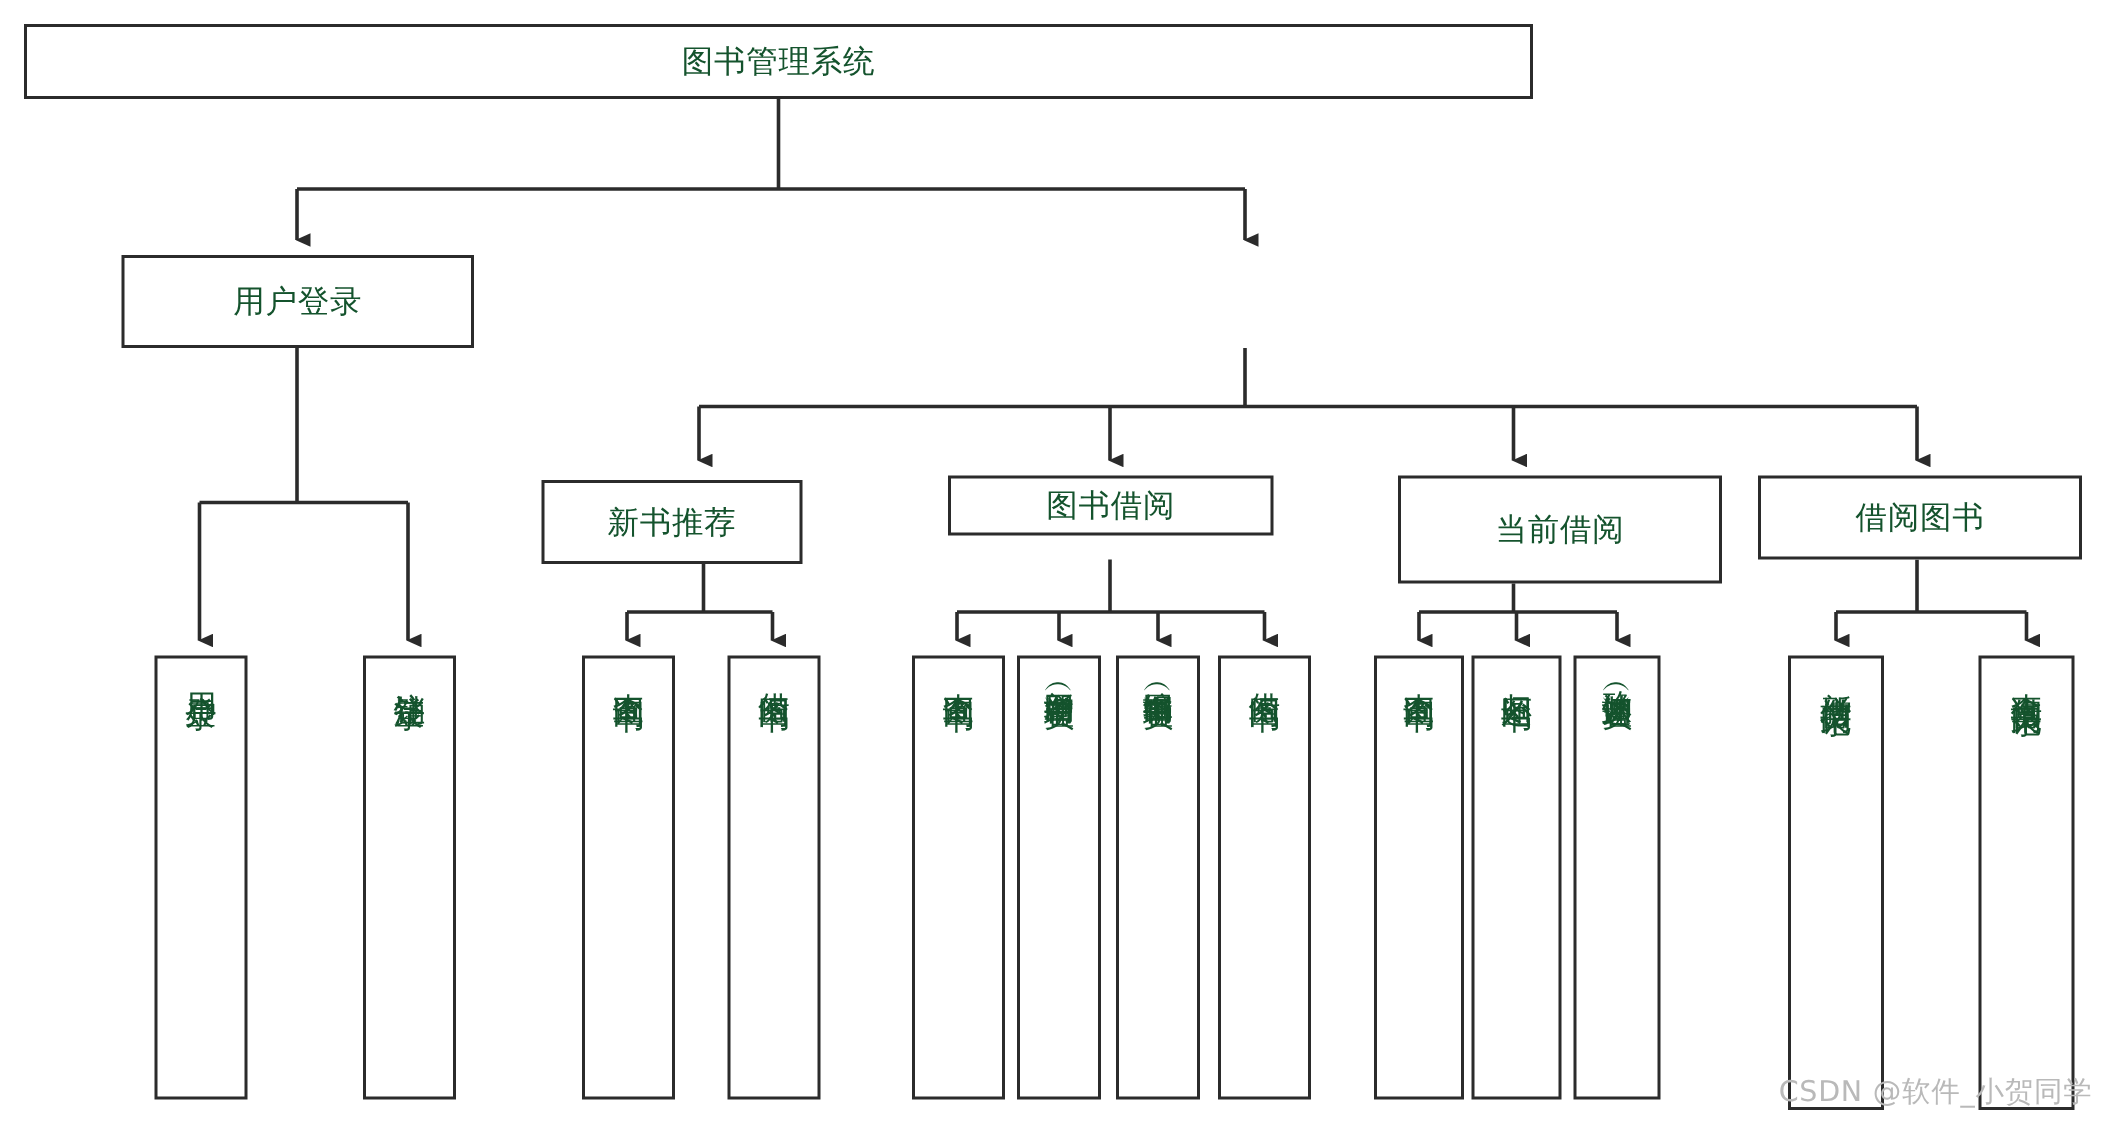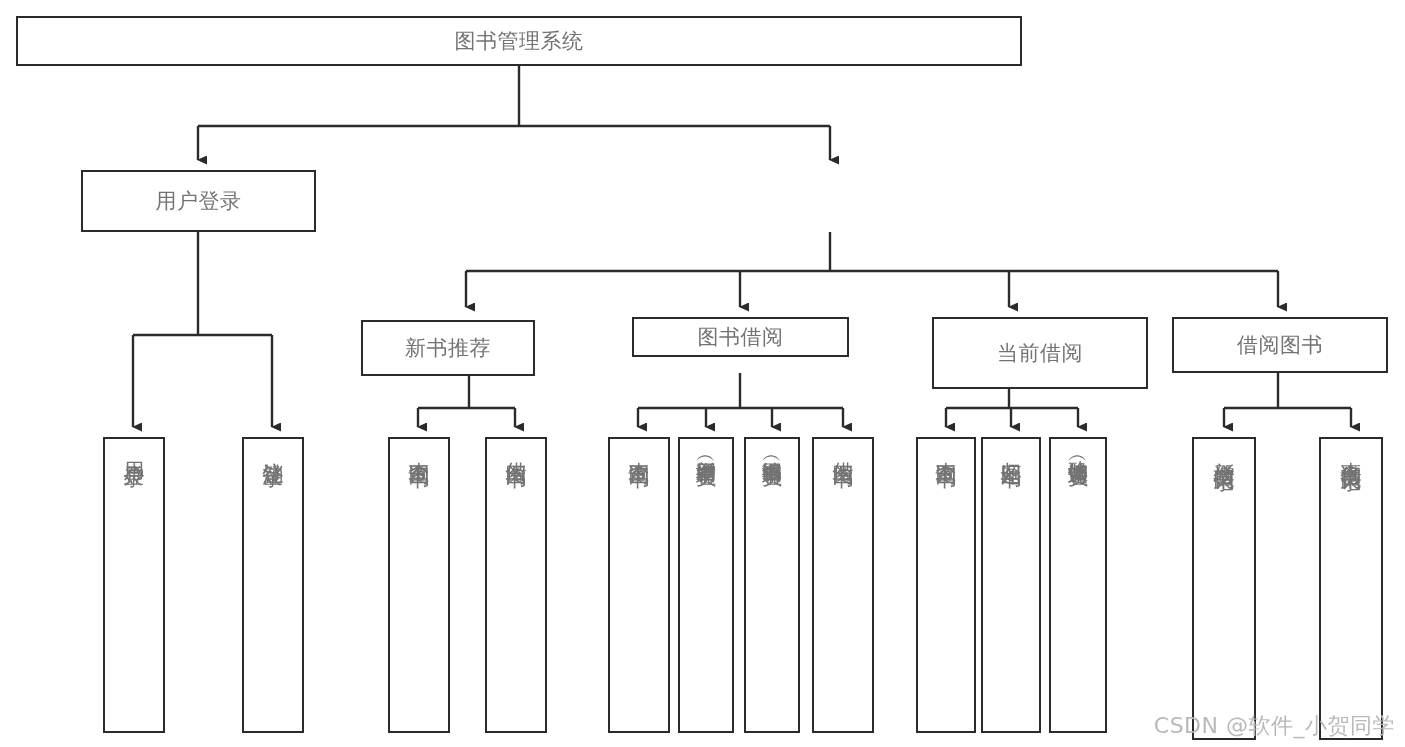--- a/index.html
+++ b/index.html
@@ -26,21 +26,21 @@
     height: 747px;
   }
   .node {
     position: absolute;
     box-sizing: border-box;
     background: #ffffff;
     border: 2px solid #2b2b2b;
     display: flex;
     align-items: center;
     justify-content: center;
-    color: #737373;
+    color: #14532d;
   }
   .node-label {
     display: block;
     text-align: center;
     line-height: 1.18;
     letter-spacing: 0.5px;
   }
   .node.horizontal .node-label {
     font-size: 21px;
     white-space: nowrap;
@@ -58,21 +58,21 @@
     margin: 0 auto;
   }
   .node.vertical.tall-text .node-label {
     font-size: 20px;
     letter-spacing: 1px;
   }
   #watermark {
     position: absolute;
     right: 10px;
     bottom: 6px;
-    font-size: 22px;
+    font-size: 19px;
     color: #b9b9b9;
     white-space: nowrap;
     letter-spacing: 0.5px;
     pointer-events: none;
     margin-left: 38px;
   }
 </style>
 </head>
 <body>
 

